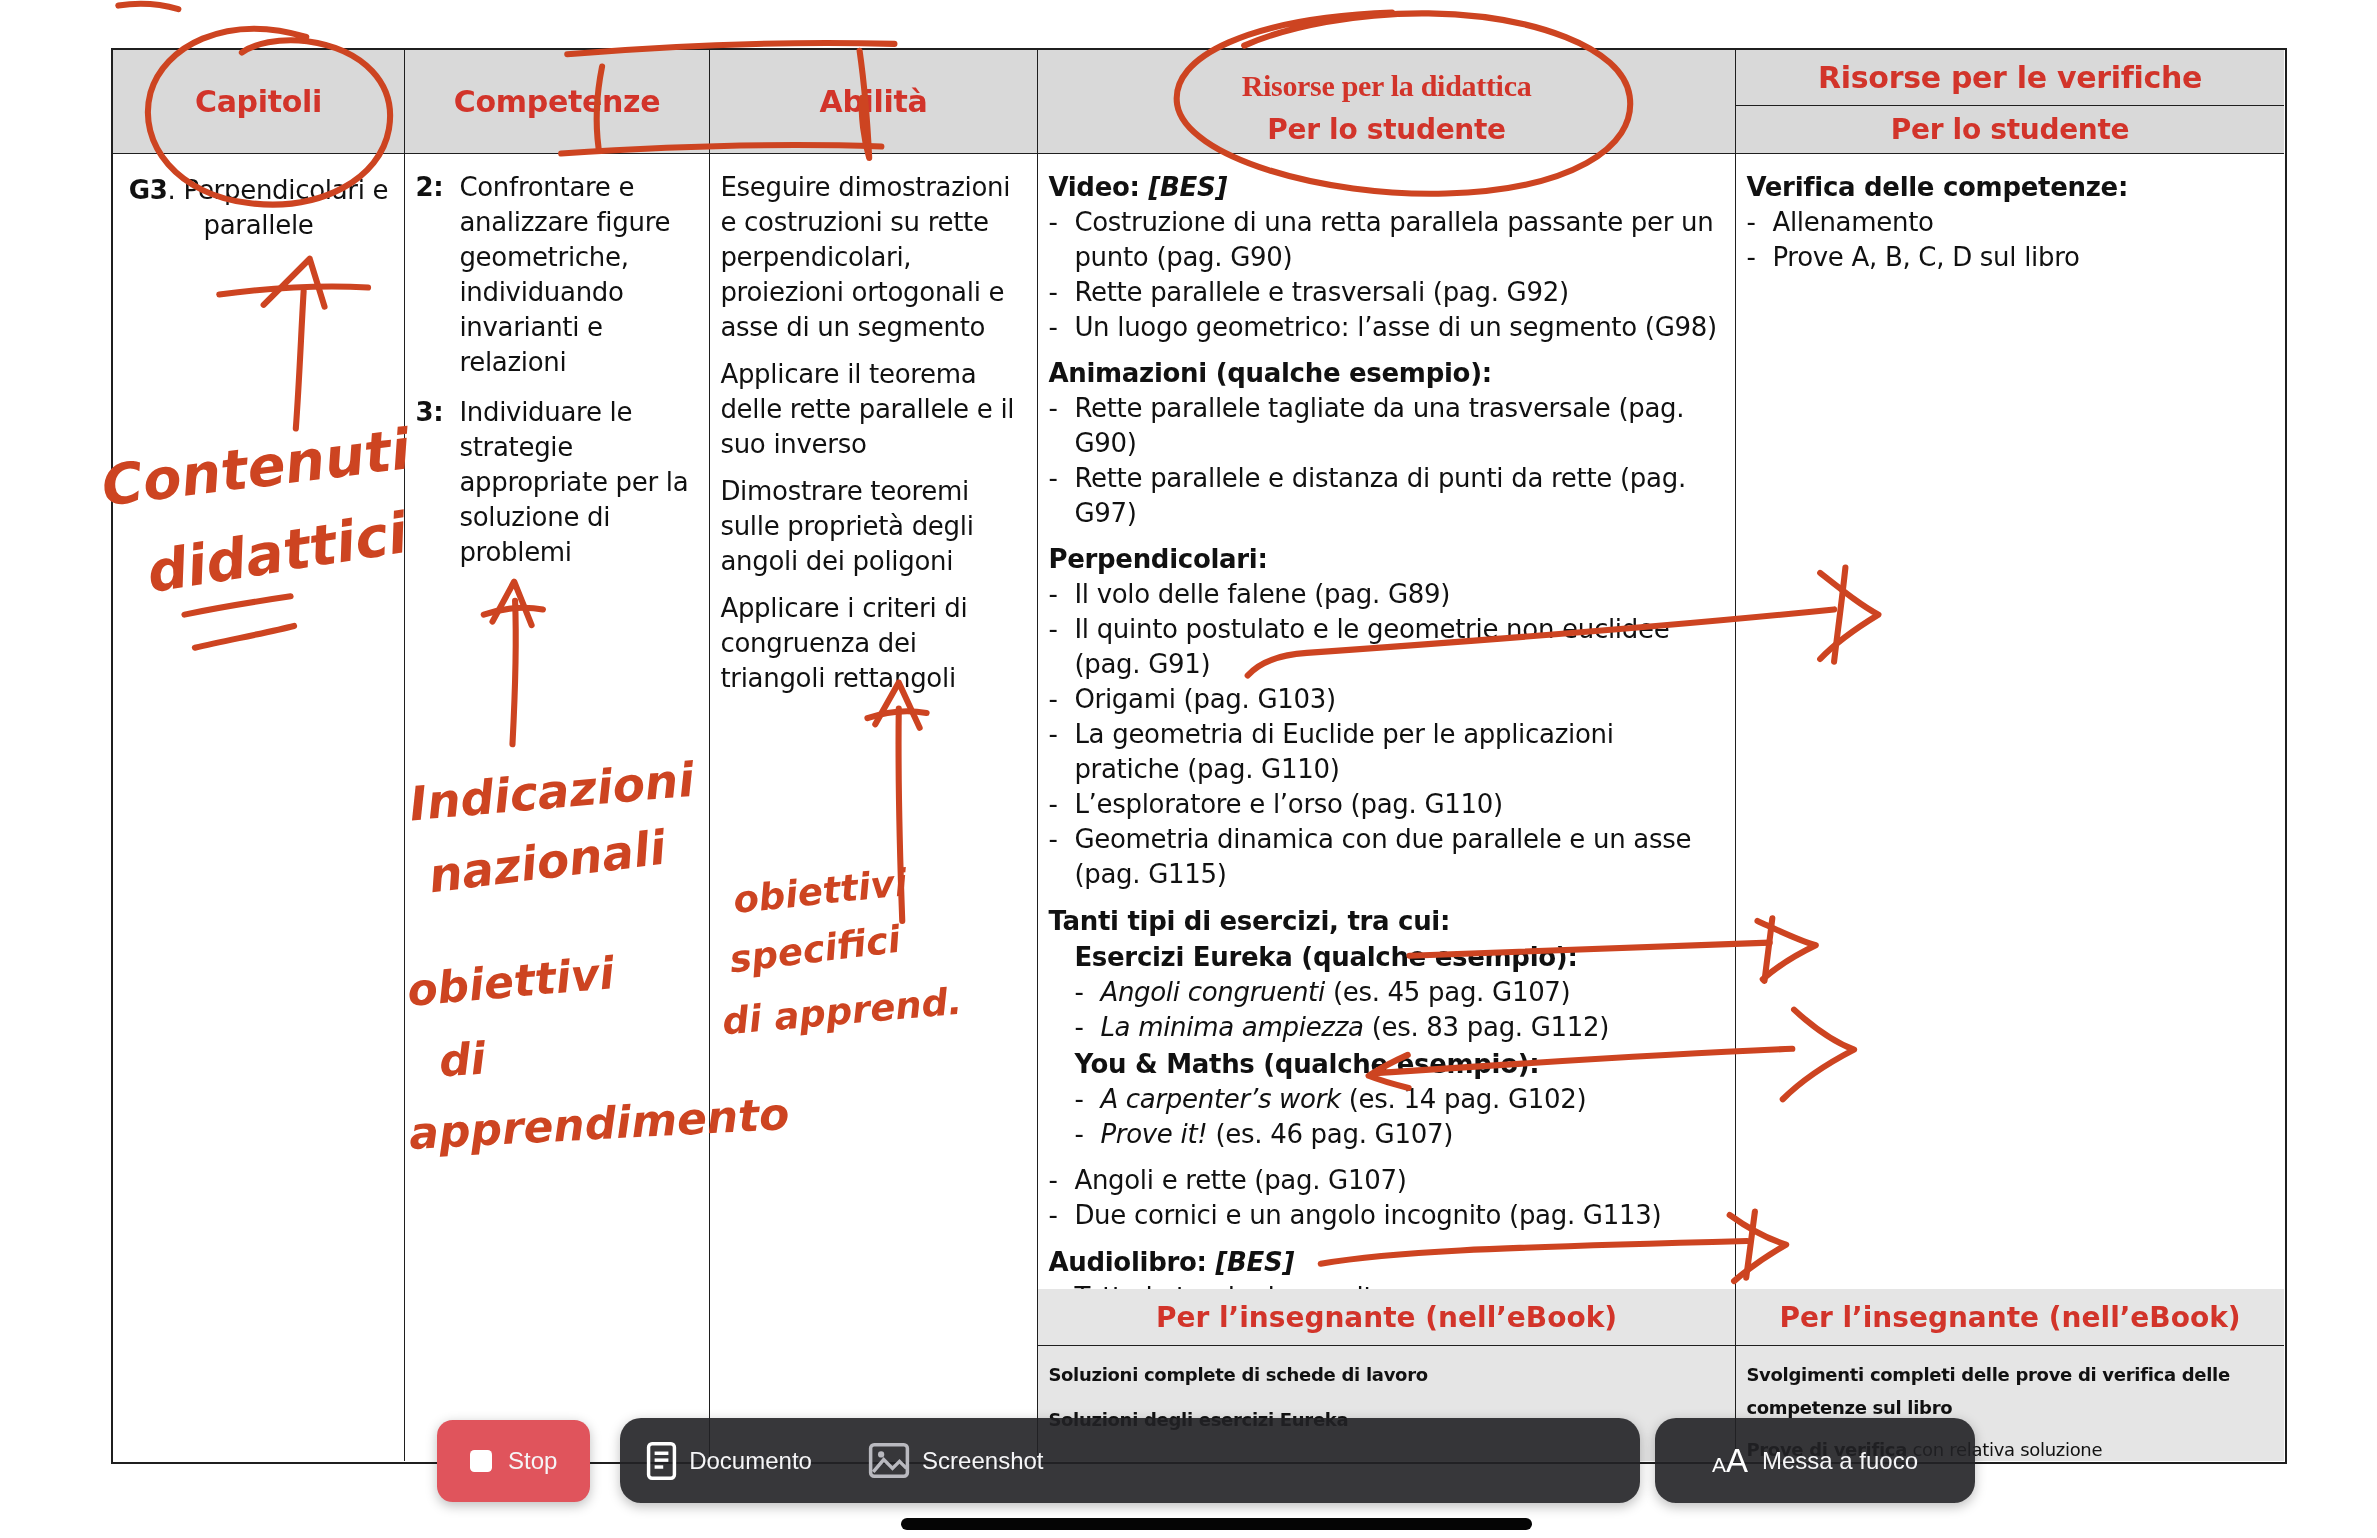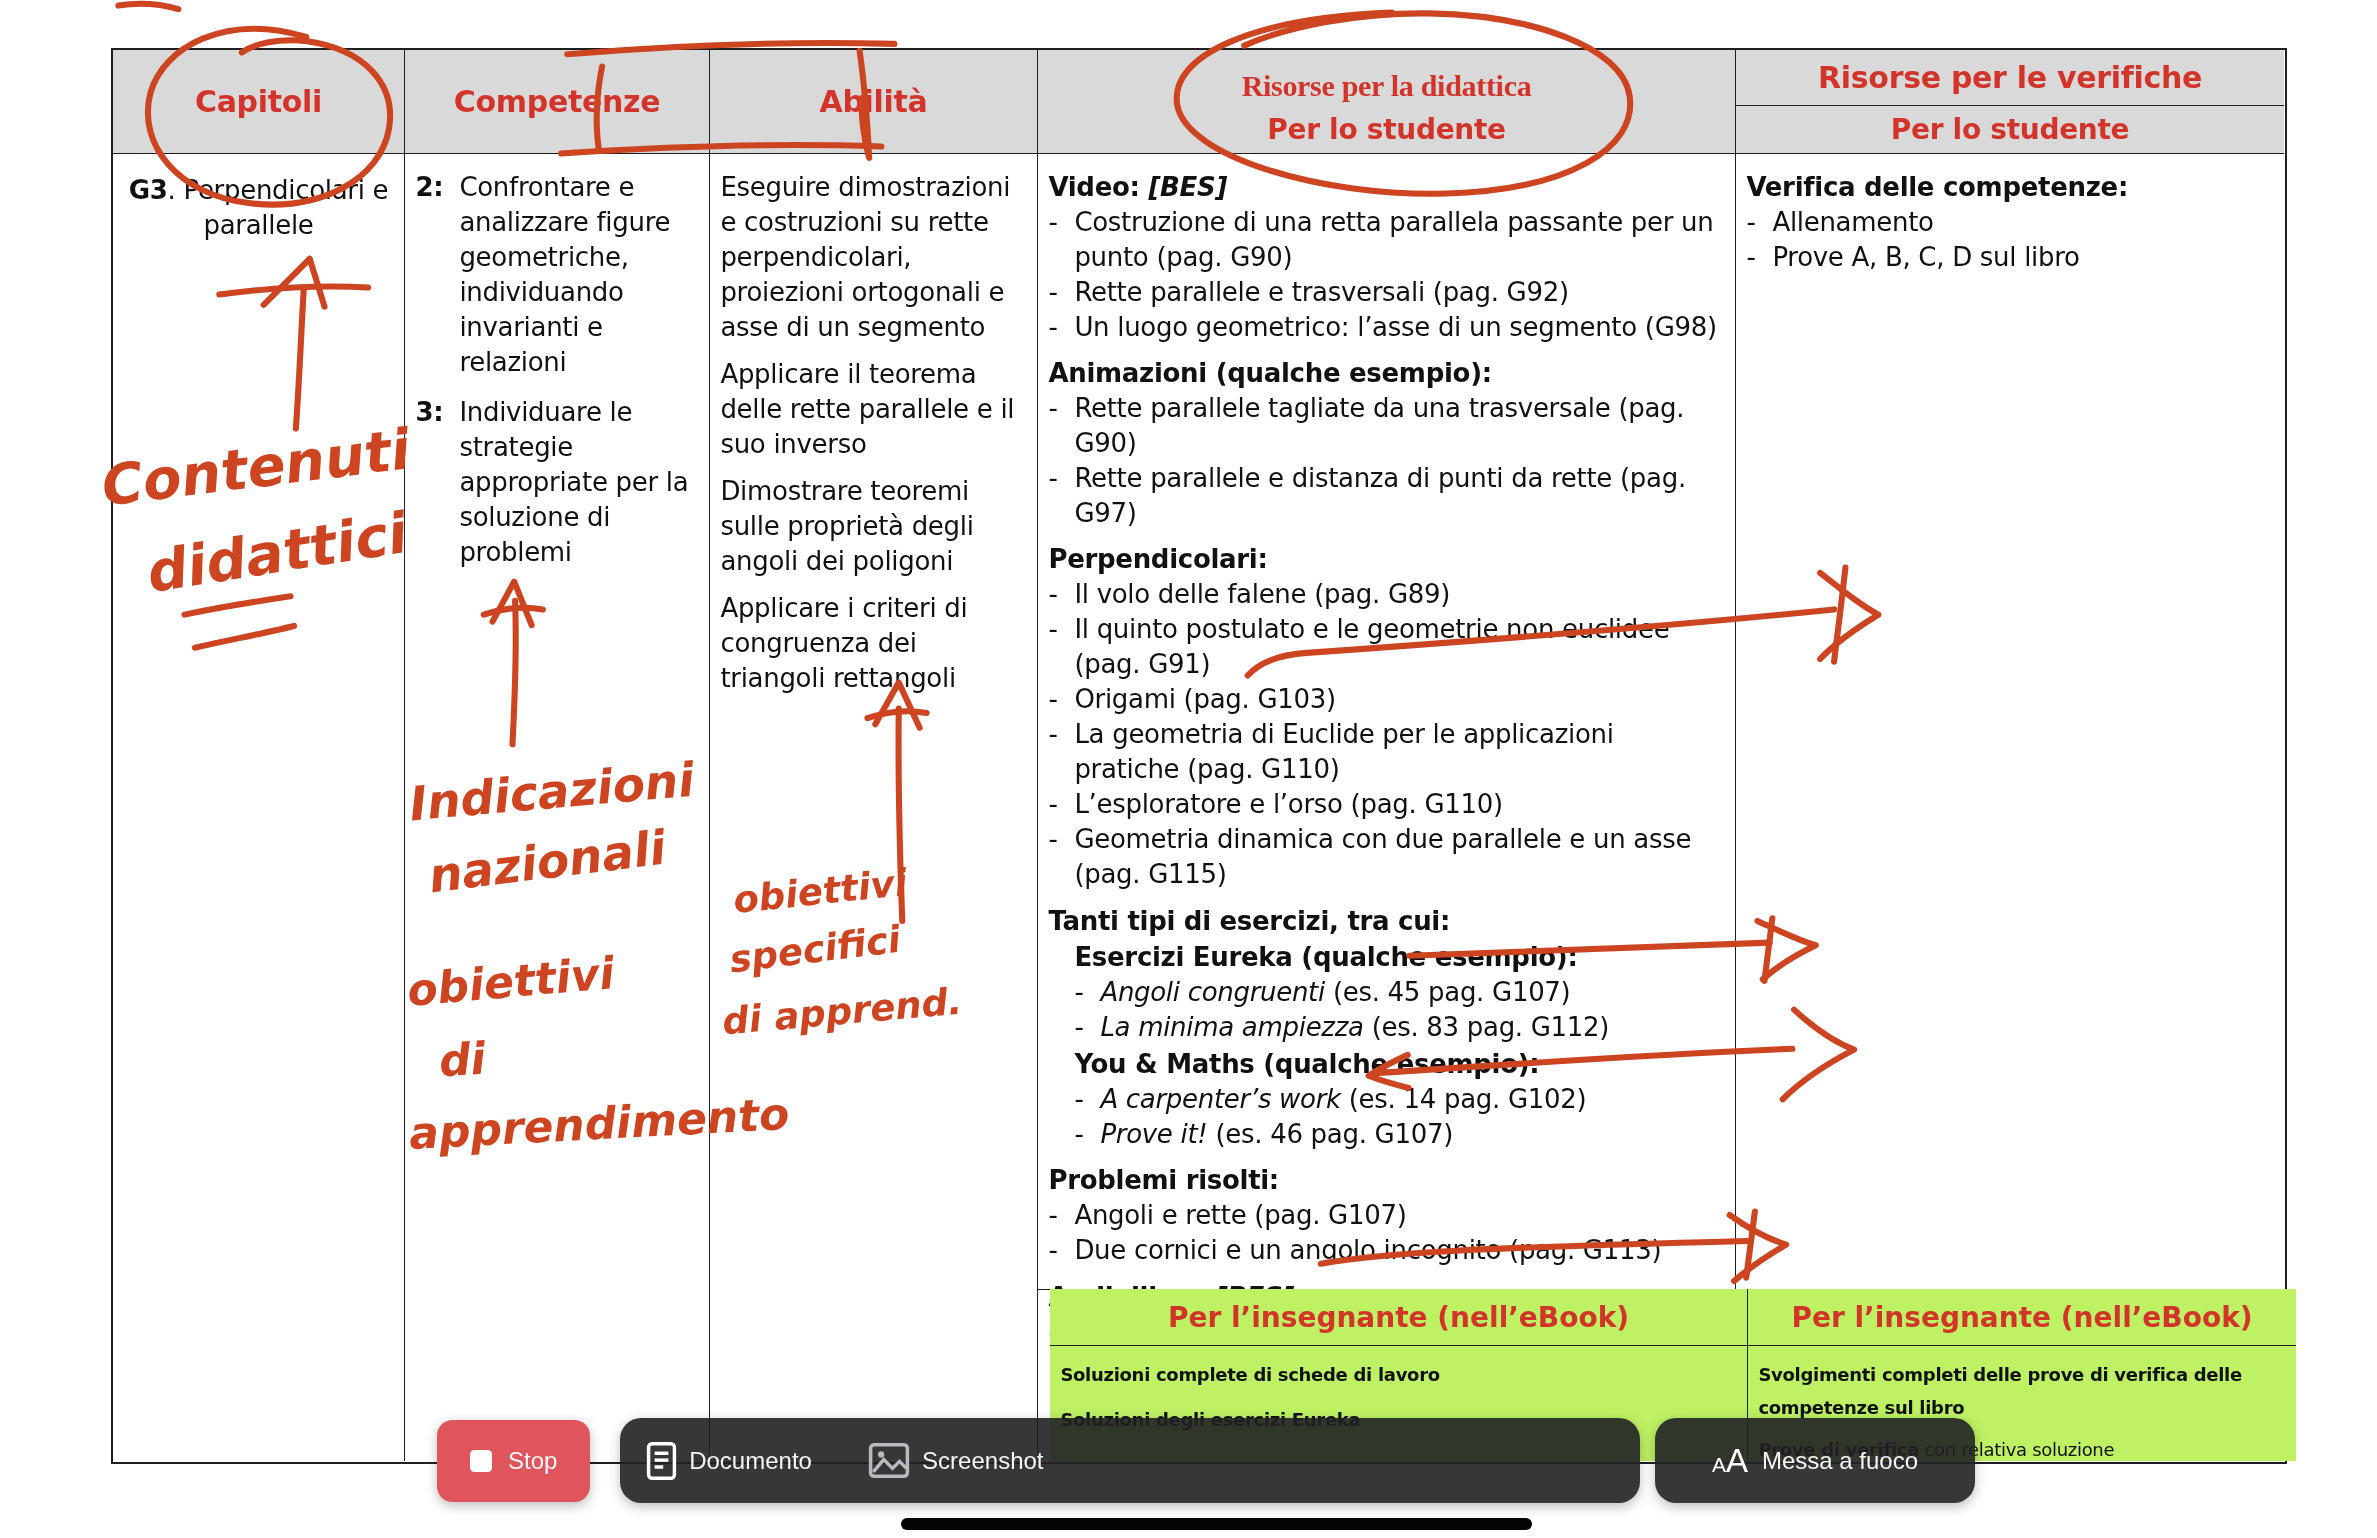--- a/index.html
+++ b/index.html
@@ -7,21 +7,21 @@
           font-family:"DejaVu Sans",sans-serif;color:#111;}
   
   .tbl{position:absolute;left:111px;top:48px;width:2176px;height:1416px;
        border:2.6px solid #1f1f1f;box-sizing:border-box;background:#fff;z-index:1;}
   .cell{position:absolute;box-sizing:border-box;}
   .br{border-right:1.7px solid #1f1f1f;}
   .bb{border-bottom:1.7px solid #1f1f1f;}
   .th{background:#d9d9d9;display:flex;align-items:center;justify-content:center;
       color:#d2342a;font-weight:bold;font-size:30px;letter-spacing:-0.3px;}
   .body-cell{background:#fff;font-size:26px;line-height:35px;letter-spacing:-0.3px;padding:15.7px 10.4px;}
-  .yellow{background:#bef264;margin-left:12px;}
+  .yellow{background:#e5e5e5;}
   .yhead{display:flex;align-items:center;justify-content:center;color:#d2342a;
          font-weight:bold;font-size:28px;}
   .ycontent{font-weight:bold;font-size:18px;line-height:33px;letter-spacing:-0.3px;padding:12.2px 10.4px;}
   .b{font-weight:bold;}
   .bi{font-weight:bold;font-style:italic;}
   .it{font-style:italic;}
   .capitoli-text{text-align:center;padding-top:3.5px;}
   .citm{display:flex;margin-bottom:15.7px;}
   .cnum{width:44px;flex:none;font-weight:bold;}
   .aitm{margin-bottom:12.2px;}
@@ -192,21 +192,20 @@
             <div class="itm">
               <span class="mk">-</span>
               <span class="tx"><span class="it">A carpenter’s work</span> (es. 14 pag. G102)</span>
             </div>
             <div class="itm">
               <span class="mk">-</span>
               <span class="tx"><span class="it">Prove it!</span> (es. 46 pag. G107)</span>
             </div>
           </div>
           <div class="sec">
-            <div class="shead"><span class="b">Problemi risolti:</span></div>
             <div class="itm">
               <span class="mk">-</span>
               <span class="tx">Angoli e rette (pag. G107)</span>
             </div>
             <div class="itm">
               <span class="mk">-</span>
               <span class="tx">Due cornici e un angolo incognito (pag. G113)</span>
             </div>
           </div>
           <div class="sec">

